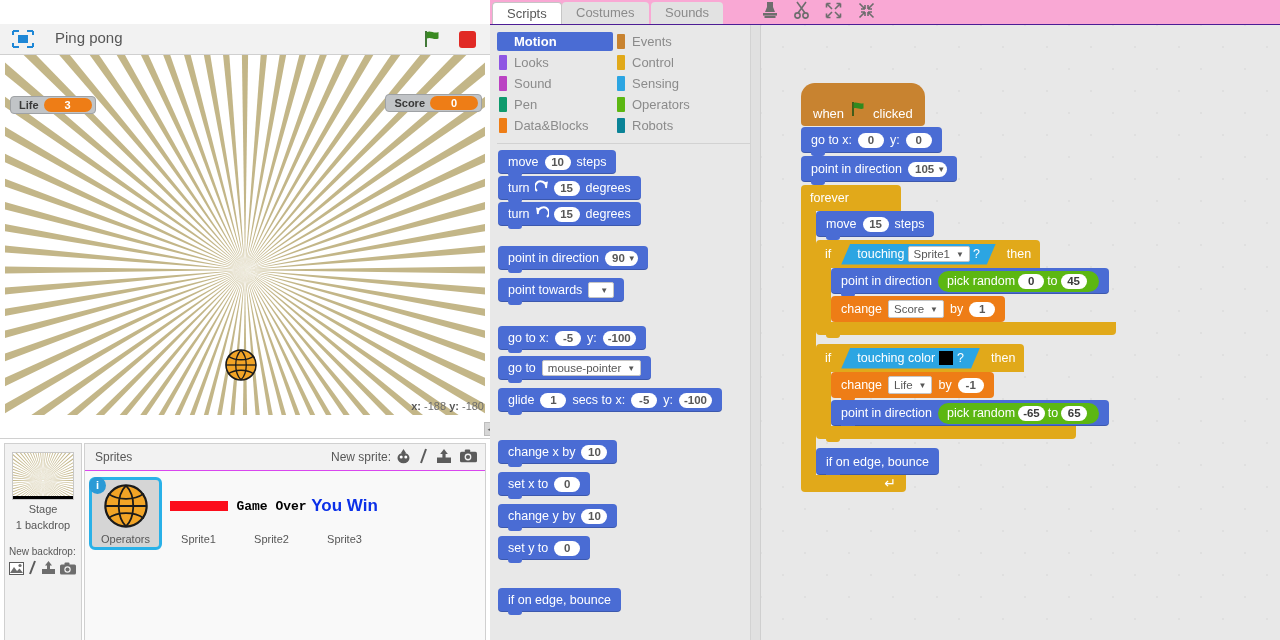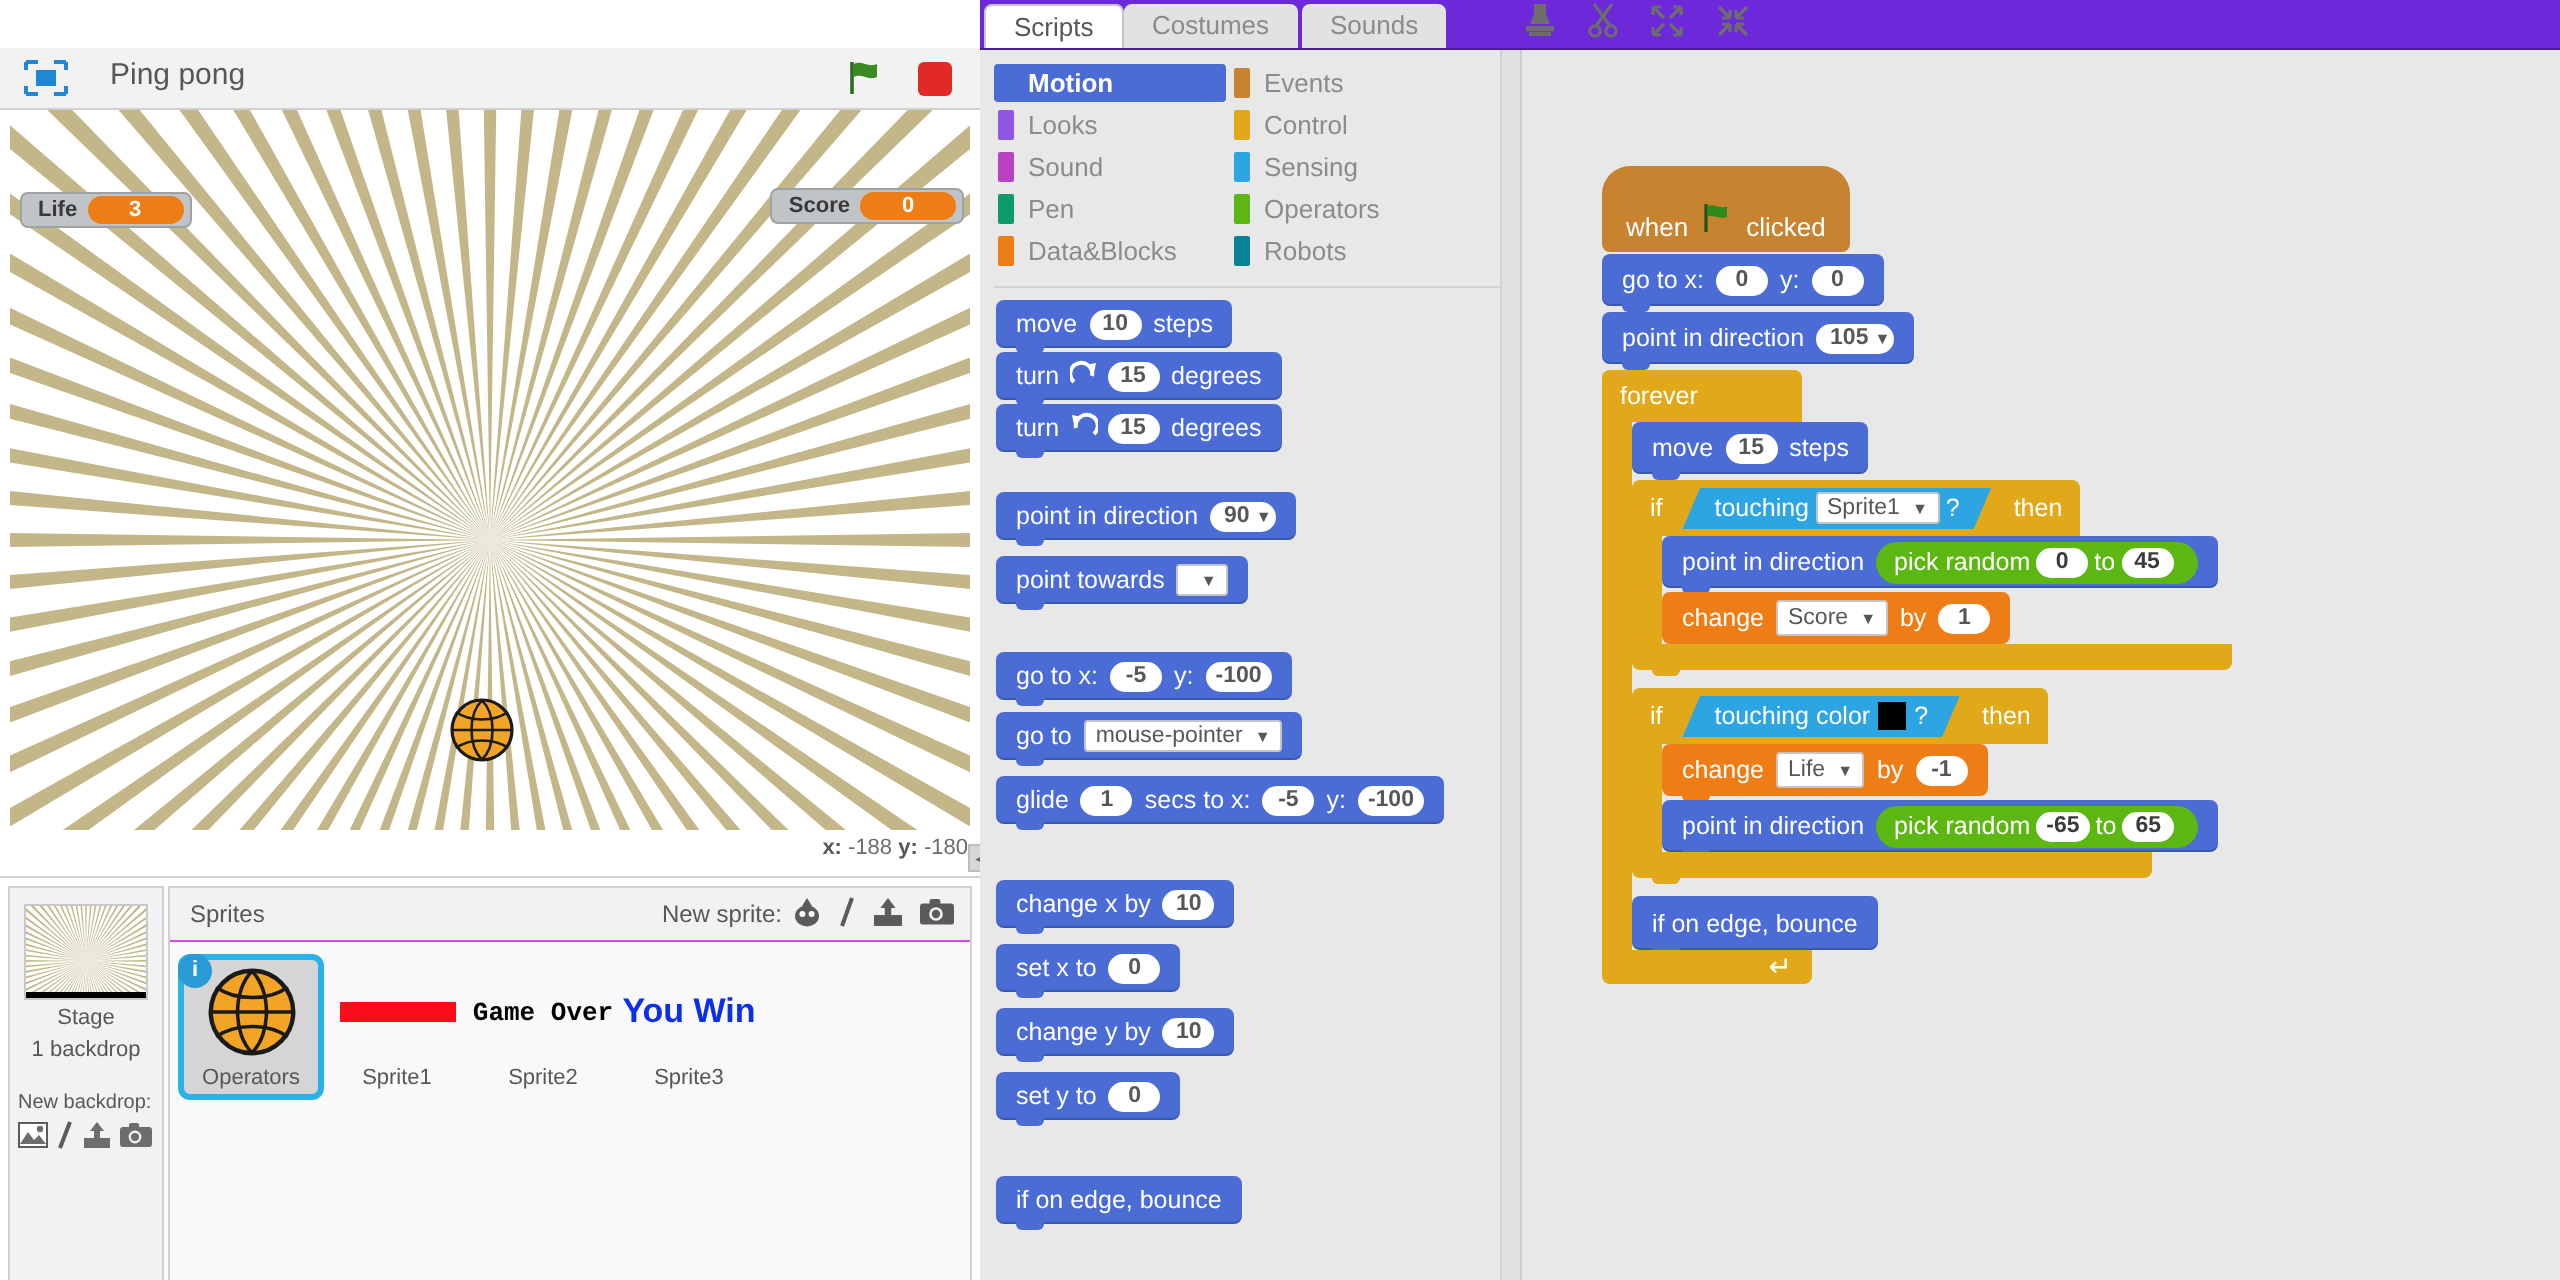--- a/index.html
+++ b/index.html
@@ -26,21 +26,21 @@
   .ball{position:absolute;left:225px;top:294px;width:32px;height:32px;}
 
   .watcher{position:absolute;display:flex;align-items:center;height:18px;
      background:#c1c4c7;border:1px solid #9fa2a5;border-radius:4px;padding:0 3px;box-sizing:border-box;}
   .watcher .wl{font-size:11px;font-weight:bold;color:#393939;padding:0 5px;}
   .watcher .wv{min-width:36px;height:14px;line-height:14px;text-align:center;background:#ee7d16;color:#fff;
      border-radius:7px;font-size:11px;font-weight:bold;padding:0 6px;}
   #watcher-life{left:10px;top:41px;}
   #watcher-score{right:8px;top:39px;}
 
-  .xy-readout{position:absolute;left:0;top:394px;width:484px;height:16px;text-align:right;font-size:11px;color:#6d6d6d;}
+  .xy-readout{position:absolute;left:0;top:376px;width:484px;height:16px;text-align:right;font-size:11px;color:#6d6d6d;}
   .xy-readout b{color:#575757;}
   .xy-collapse{position:absolute;left:484px;top:398px;width:12px;height:14px;background:#d7d7d7;border:1px solid #bdbdbd;
      font-size:8px;color:#666;text-align:center;line-height:13px;box-sizing:border-box;cursor:pointer;}
 
   .sprite-pane{position:absolute;left:0;top:414px;width:490px;height:226px;background:#fff;border-top:1px solid #d0d0d0;}
   .stage-selector{position:absolute;left:4px;top:4px;width:78px;height:222px;background:#f2f2f2;border:1px solid #d0d0d0;box-sizing:border-box;}
   .stage-thumb{margin:8px auto 0;width:62px;height:48px;border:1px solid #c8c8c8;box-sizing:border-box;position:relative;overflow:hidden;background:#fff;}
   .stage-thumb .tb{position:absolute;left:0;top:0;width:60px;height:46px;}
   .stage-thumb .tbg{position:absolute;left:0;bottom:0;width:60px;height:3px;background:#000;}
   .stage-lbl{text-align:center;font-size:11px;color:#575757;line-height:13px;margin-top:3px;}
@@ -58,21 +58,21 @@
   .sprite-cell .art{height:50px;display:flex;align-items:center;justify-content:center;}
   .sprite-cell .nm{font-size:11px;color:#575757;line-height:16px;}
   .sprite-info{position:absolute;left:-3px;top:-3px;width:17px;height:17px;border-radius:50%;background:#2a9ad6;
      color:#fff;font-size:11px;font-weight:bold;text-align:center;line-height:17px;}
   .bar-red{width:58px;height:10px;background:#fc0d1b;}
   .txt-gameover{font-size:13px;font-weight:bold;color:#000000;font-family:Liberation Mono, monospace;}
   .txt-youwin{font-size:17px;font-weight:bold;color:#0b30e8;}
 
   
   .editor{position:absolute;left:490px;top:0;width:790px;height:640px;background:#fff;}
-  .tabs{position:relative;height:24px;background:#6d28d9;border-bottom:3px solid #4c1d95;}
+  .tabs{position:relative;height:24px;background:#f9a8d4;border-bottom:3px solid #4c1d95;}
   .tab{position:absolute;top:2px;height:22px;line-height:22px;padding:0 14px;font-size:13px;color:#8b8b8b;
        background:#e2e2e2;border-radius:4px 4px 0 0;cursor:pointer;}
   .tab.active{background:#fff;color:#575757;border:1px solid #c6c6c6;border-bottom:none;box-sizing:border-box;}
   .tool-icons{position:absolute;left:272px;top:1px;display:flex;gap:16px;align-items:center;}
 
   .palette{position:absolute;left:0;top:25px;width:270px;bottom:0;background:#e8e8e8;border-right:1px solid #cfcfcf;overflow:hidden;}
   .cat-grid{padding:7px 0 0 7px;display:grid;grid-template-columns:118px 118px;grid-auto-rows:21px;}
   .cat{display:flex;align-items:center;font-size:13px;color:#8b8b8b;cursor:pointer;height:19px;padding-left:2px;}
   .cat .sw{width:8px;height:15px;margin-right:7px;border-radius:1px;}
   .cat.active{background:#4a6cd4;color:#fff;border-radius:2px;font-weight:bold;padding-left:2px;width:116px;box-sizing:border-box;}

